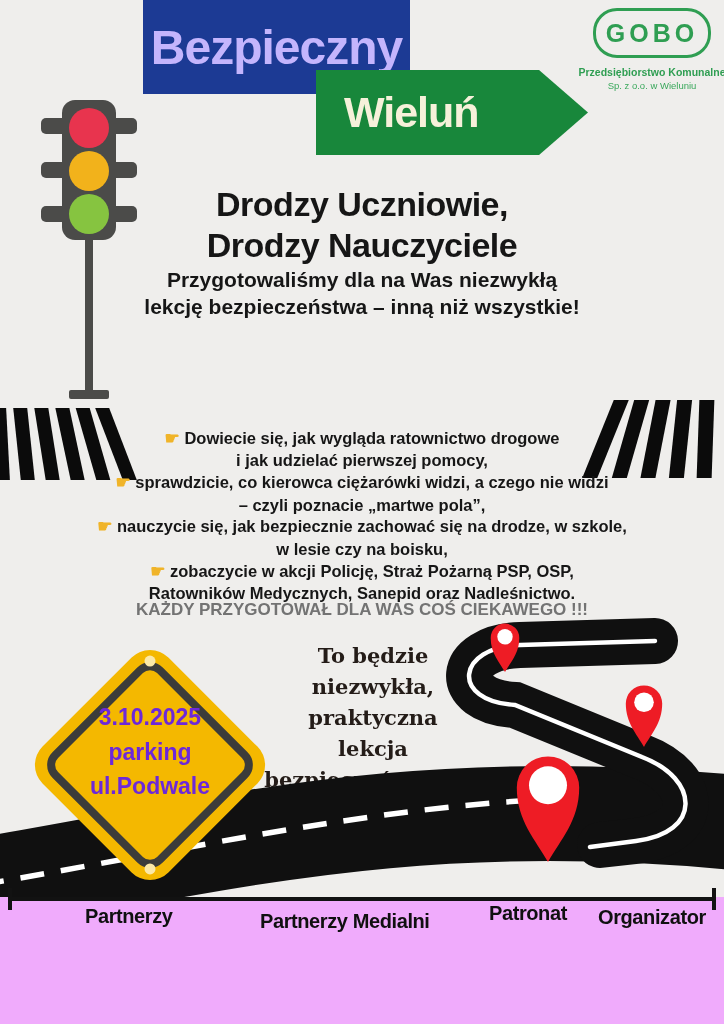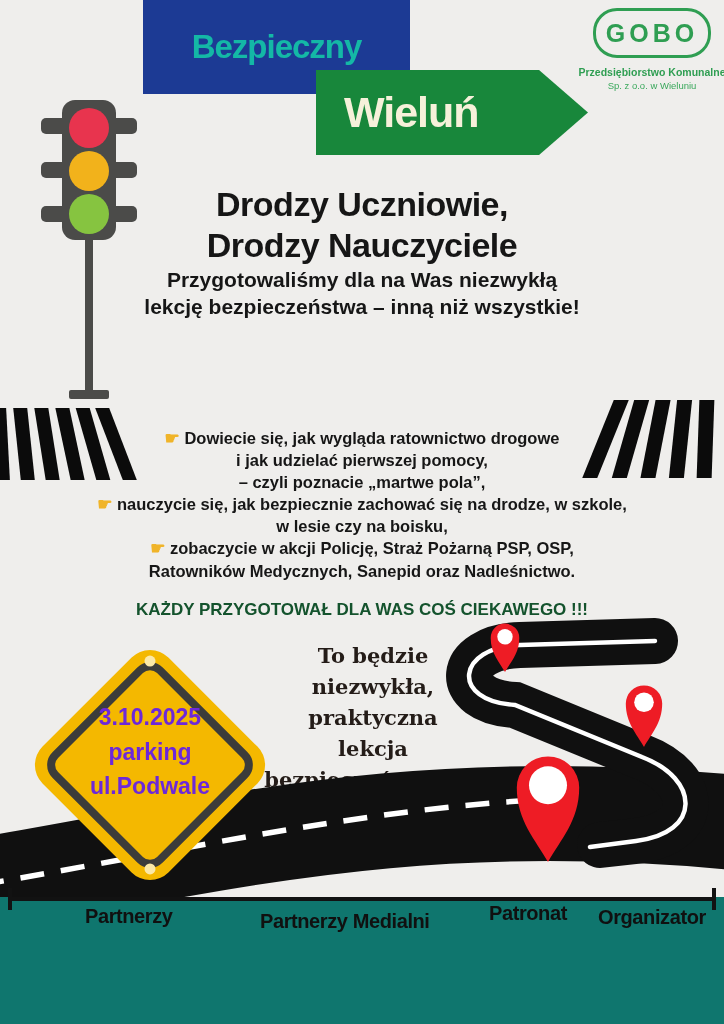--- a/index.html
+++ b/index.html
@@ -4,42 +4,42 @@
 <style>
   html,body{margin:0;padding:0;background:#cfcfcf;}
   .poster{position:relative;width:724px;height:1024px;margin:0 auto;background:#efeeec;
           overflow:hidden;font-family:"Liberation Sans",sans-serif;color:#161616;}
   .abs{position:absolute;}
   .ctr{text-align:center;}
 
   
   .banner-blue{left:143px;top:0;width:267px;height:94px;background:#1c3a94;z-index:1;
     display:flex;align-items:center;justify-content:center;}
-  .banner-blue span{color:#14b8a6;font-weight:bold;font-size:33px;letter-spacing:-1px;}
+  .banner-blue span{color:#c4b5fd;font-weight:bold;font-size:48px;letter-spacing:-1px;}
   .banner-green{left:316px;top:70px;width:272px;height:85px;background:#18873b;z-index:2;
     clip-path:polygon(0 0,82% 0,100% 50%,82% 100%,0 100%);
     display:flex;align-items:center;justify-content:flex-start;}
   .banner-green span{color:#f6f1da;font-weight:bold;font-size:43px;margin-left:28px;letter-spacing:-1px;}
 
   
   .orglogo{display:flex;flex-direction:column;align-items:center;}
   .capsule{border:3px solid #2f9e52;border-radius:24px;color:#2f9e52;font-weight:bold;
     display:flex;align-items:center;justify-content:center;letter-spacing:4px;background:transparent;}
   .org-top{left:578px;top:8px;width:148px;}
   .org-top .capsule{width:112px;height:44px;font-size:25px;}
   .org-top .l1{color:#2f9e52;font-weight:bold;font-size:10.5px;margin-top:8px;}
   .org-top .l2{color:#3aa85c;font-size:9.5px;margin-top:2px;}
 
   
   .heading{left:0;top:184px;width:100%;font-weight:bold;font-size:34px;line-height:1.2;letter-spacing:-0.5px;}
   .subheading{left:0;top:266px;width:100%;font-weight:bold;font-size:21px;line-height:1.3;}
   .intro{left:0;top:346px;width:100%;font-weight:bold;font-size:20px;letter-spacing:-0.3px;line-height:1.5;}
   .bullets{left:72px;top:428px;width:580px;font-weight:bold;font-size:16.5px;line-height:1.32;}
   .finger{color:#f0b429;font-size:17px;}
-  .highlight{left:0;top:600px;width:100%;font-weight:bold;font-size:17px;color:#14532d;}
+  .highlight{left:0;top:600px;width:100%;font-weight:bold;font-size:17px;color:#737373;}
 
   
   .zebra{display:flex;}
   .zebra-left{left:-6px;top:408px;height:72px;gap:9px;}
   .zebra-left .stripe{width:14px;height:72px;background:#0b0b0b;}
   .zebra-left .stripe:nth-child(1){transform:skewX(3deg);}
   .zebra-left .stripe:nth-child(2){transform:skewX(6deg);}
   .zebra-left .stripe:nth-child(3){transform:skewX(9deg);}
   .zebra-left .stripe:nth-child(4){transform:skewX(12deg);}
   .zebra-left .stripe:nth-child(5){transform:skewX(16deg);}
@@ -60,21 +60,21 @@
   .sign-text{left:55px;top:700px;width:190px;z-index:5;font-weight:bold;font-size:23px;line-height:1.5;color:#6d28d9;}
 
   
   .promise{left:258px;top:640px;width:230px;z-index:1;font-family:"DejaVu Serif",serif;
     font-weight:bold;font-size:21px;line-height:1.48;color:#241c18;}
 
   
   .roadsvg{left:0;top:595px;z-index:3;}
 
   
-  .footer{left:0;top:897px;width:724px;height:127px;background:#0f766e;z-index:6;}
+  .footer{left:0;top:897px;width:724px;height:127px;background:#f0abfc;z-index:6;}
   .timeline{position:absolute;top:0px;left:8px;right:8px;height:4px;background:#121212;}
   .timeline::before,.timeline::after{content:"";position:absolute;top:-9px;width:4px;height:22px;background:#121212;}
   .timeline::before{left:0;} .timeline::after{right:0;}
   .sec-h{position:absolute;font-weight:bold;font-size:20px;letter-spacing:-0.4px;color:#101010;}
 
   
   .badge{position:absolute;border-radius:50%;display:flex;align-items:center;justify-content:center;}
   .lasy{left:8px;top:931px;width:38px;height:38px;background:#fff;border:3px double #2e7d4f;}
   .lasy span{color:#2e7d4f;font-weight:bold;font-style:italic;font-size:14px;}
   .sanepid{left:51px;top:931px;width:38px;height:38px;background:#2053a0;}
@@ -200,20 +200,24 @@
     <div>Przygotowaliśmy dla na Was niezwykłą</div>
     <div>lekcję bezpieczeństwa – inną niż wszystkie!</div>
   </div>
 
   <div class="abs bullets ctr">
     <div>
       <span class="finger">☛</span>
       <span>Dowiecie się, jak wygląda ratownictwo drogowe</span>
     </div>
     <div>i jak udzielać pierwszej pomocy,</div>
+    <div>
+      <span class="finger">☛</span>
+      <span>sprawdzicie, co kierowca ciężarówki widzi, a czego nie widzi</span>
+    </div>
     <div>– czyli poznacie „martwe pola”,</div>
     <div>
       <span class="finger">☛</span>
       <span>nauczycie się, jak bezpiecznie zachować się na drodze, w szkole,</span>
     </div>
     <div>w lesie czy na boisku,</div>
     <div>
       <span class="finger">☛</span>
       <span>zobaczycie w akcji Policję, Straż Pożarną PSP, OSP,</span>
     </div>

